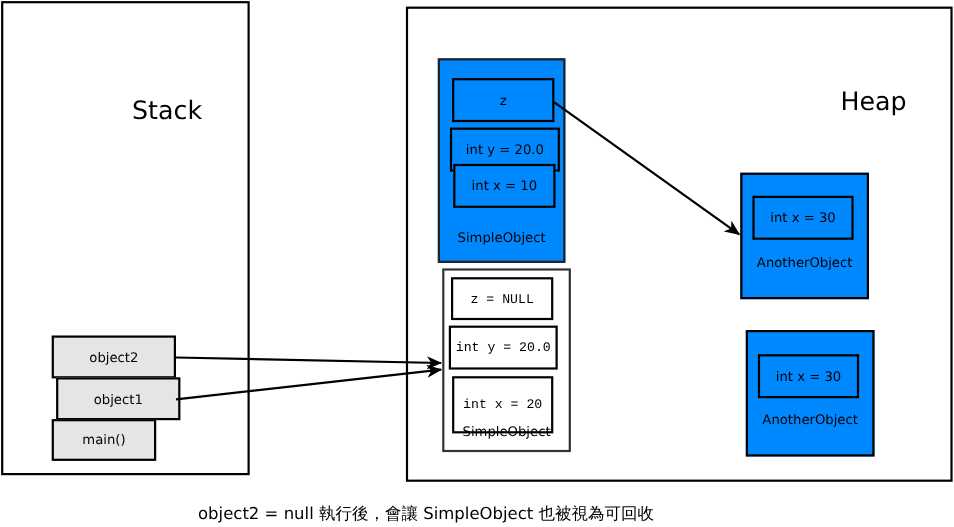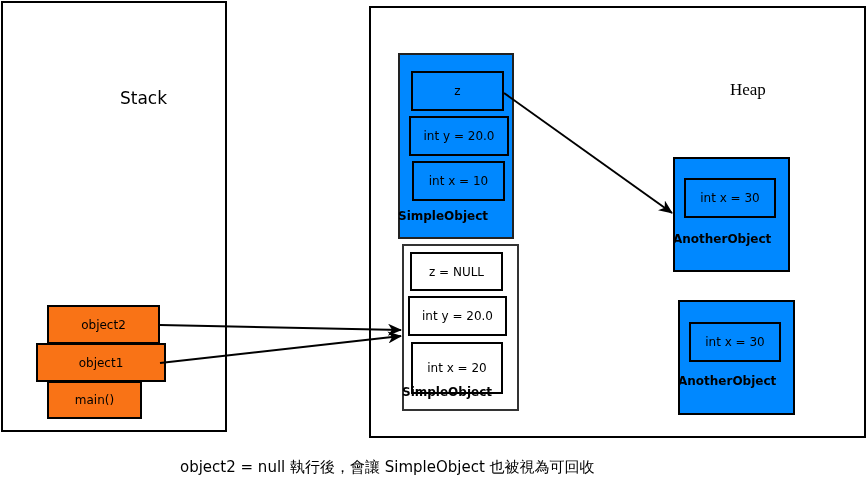--- a/index.html
+++ b/index.html
@@ -1,45 +1,45 @@
 <!DOCTYPE html>
 <html><head>
 <meta charset="utf-8">
 <style>
   html, body { margin: 0; padding: 0; background: #ffffff; }
   body { width: 867px; height: 479px; position: relative; overflow: hidden;
          font-family: "DejaVu Sans", sans-serif; color: #000; }
   .abs { position: absolute; box-sizing: border-box; }
   .panel { border: 2px solid #000; background: #fff; }
-  .title { font-size: 17px; }
+  .title { font-size: 23px; }
   .frame { border: 2px solid #000; display: flex; align-items: center; justify-content: center; font-size: 12px; }
   .blue { background: #0088ff; }
-  .white { background: #fff; }
-  .objlabel { font-size: 12px; text-align: left; font-weight: bold; }
-  .stackcell { border: 2px solid #000; background: #f97316; display: flex; align-items: center; justify-content: center; font-size: 12px; }
+  .white { background: #fff; font-family: Liberation Mono, monospace; }
+  .objlabel { font-size: 12px; text-align: center; }
+  .stackcell { border: 2px solid #000; background: #e5e5e5; display: flex; align-items: center; justify-content: center; font-size: 12px; }
   svg.arrows { position: absolute; left: 0; top: 0; pointer-events: none; }
   .caption { font-size: 15px; left: 180px; top: 458px; white-space: nowrap; }
 </style>
 </head>
 <body>
 
 <div class="abs panel" style="left:1px; top:1px; width:226px; height:431px;"></div>
 <div class="abs title" style="left:120px; top:88px;">Stack</div>
 
 <div class="abs stackcell" style="left:47px; top:305px; width:113px; height:39px;">object2</div>
-<div class="abs stackcell" style="left:36px; top:343px; width:130px; height:39px;">object1</div>
+<div class="abs stackcell" style="left:51px; top:343px; width:113px; height:39px;">object1</div>
 <div class="abs stackcell" style="left:47px; top:381px; width:95px; height:38px;">main()</div>
 
 <div class="abs panel" style="left:369px; top:6px; width:497px; height:432px;"></div>
-<div class="abs title" style="left:730px; top:80px;font-family:Liberation Serif, serif;">Heap</div>
+<div class="abs title" style="left:764px; top:80px;">Heap</div>
 
 <div class="abs frame blue" style="left:398px; top:53px; width:116px; height:186px; border-color:#222; display:block;"></div>
 <div class="abs frame blue" style="left:411px; top:71px; width:93px; height:40px;">z</div>
 <div class="abs frame blue" style="left:409px; top:116px; width:100px; height:40px;">int y = 20.0</div>
-<div class="abs frame blue" style="left:412px; top:161px; width:93px; height:40px;">int x = 10</div>
+<div class="abs frame blue" style="left:412px; top:149px; width:93px; height:40px;">int x = 10</div>
 <div class="abs objlabel" style="left:398px; top:209px; width:116px;">SimpleObject</div>
 
 <div class="abs frame white" style="left:402px; top:244px; width:117px; height:167px; border-color:#333; display:block;"></div>
 <div class="abs frame white" style="left:410px; top:252px; width:93px; height:39px;">z = NULL</div>
 <div class="abs frame white" style="left:408px; top:296px; width:99px; height:40px;">int y = 20.0</div>
 <div class="abs frame white" style="left:411px; top:342px; width:92px; height:52px;">int x = 20</div>
 <div class="abs objlabel" style="left:402px; top:385px; width:117px;">SimpleObject</div>
 
 <div class="abs frame blue" style="left:673px; top:157px; width:117px; height:115px; display:block;"></div>
 <div class="abs frame blue" style="left:684px; top:178px; width:92px; height:40px;">int x = 30</div>

